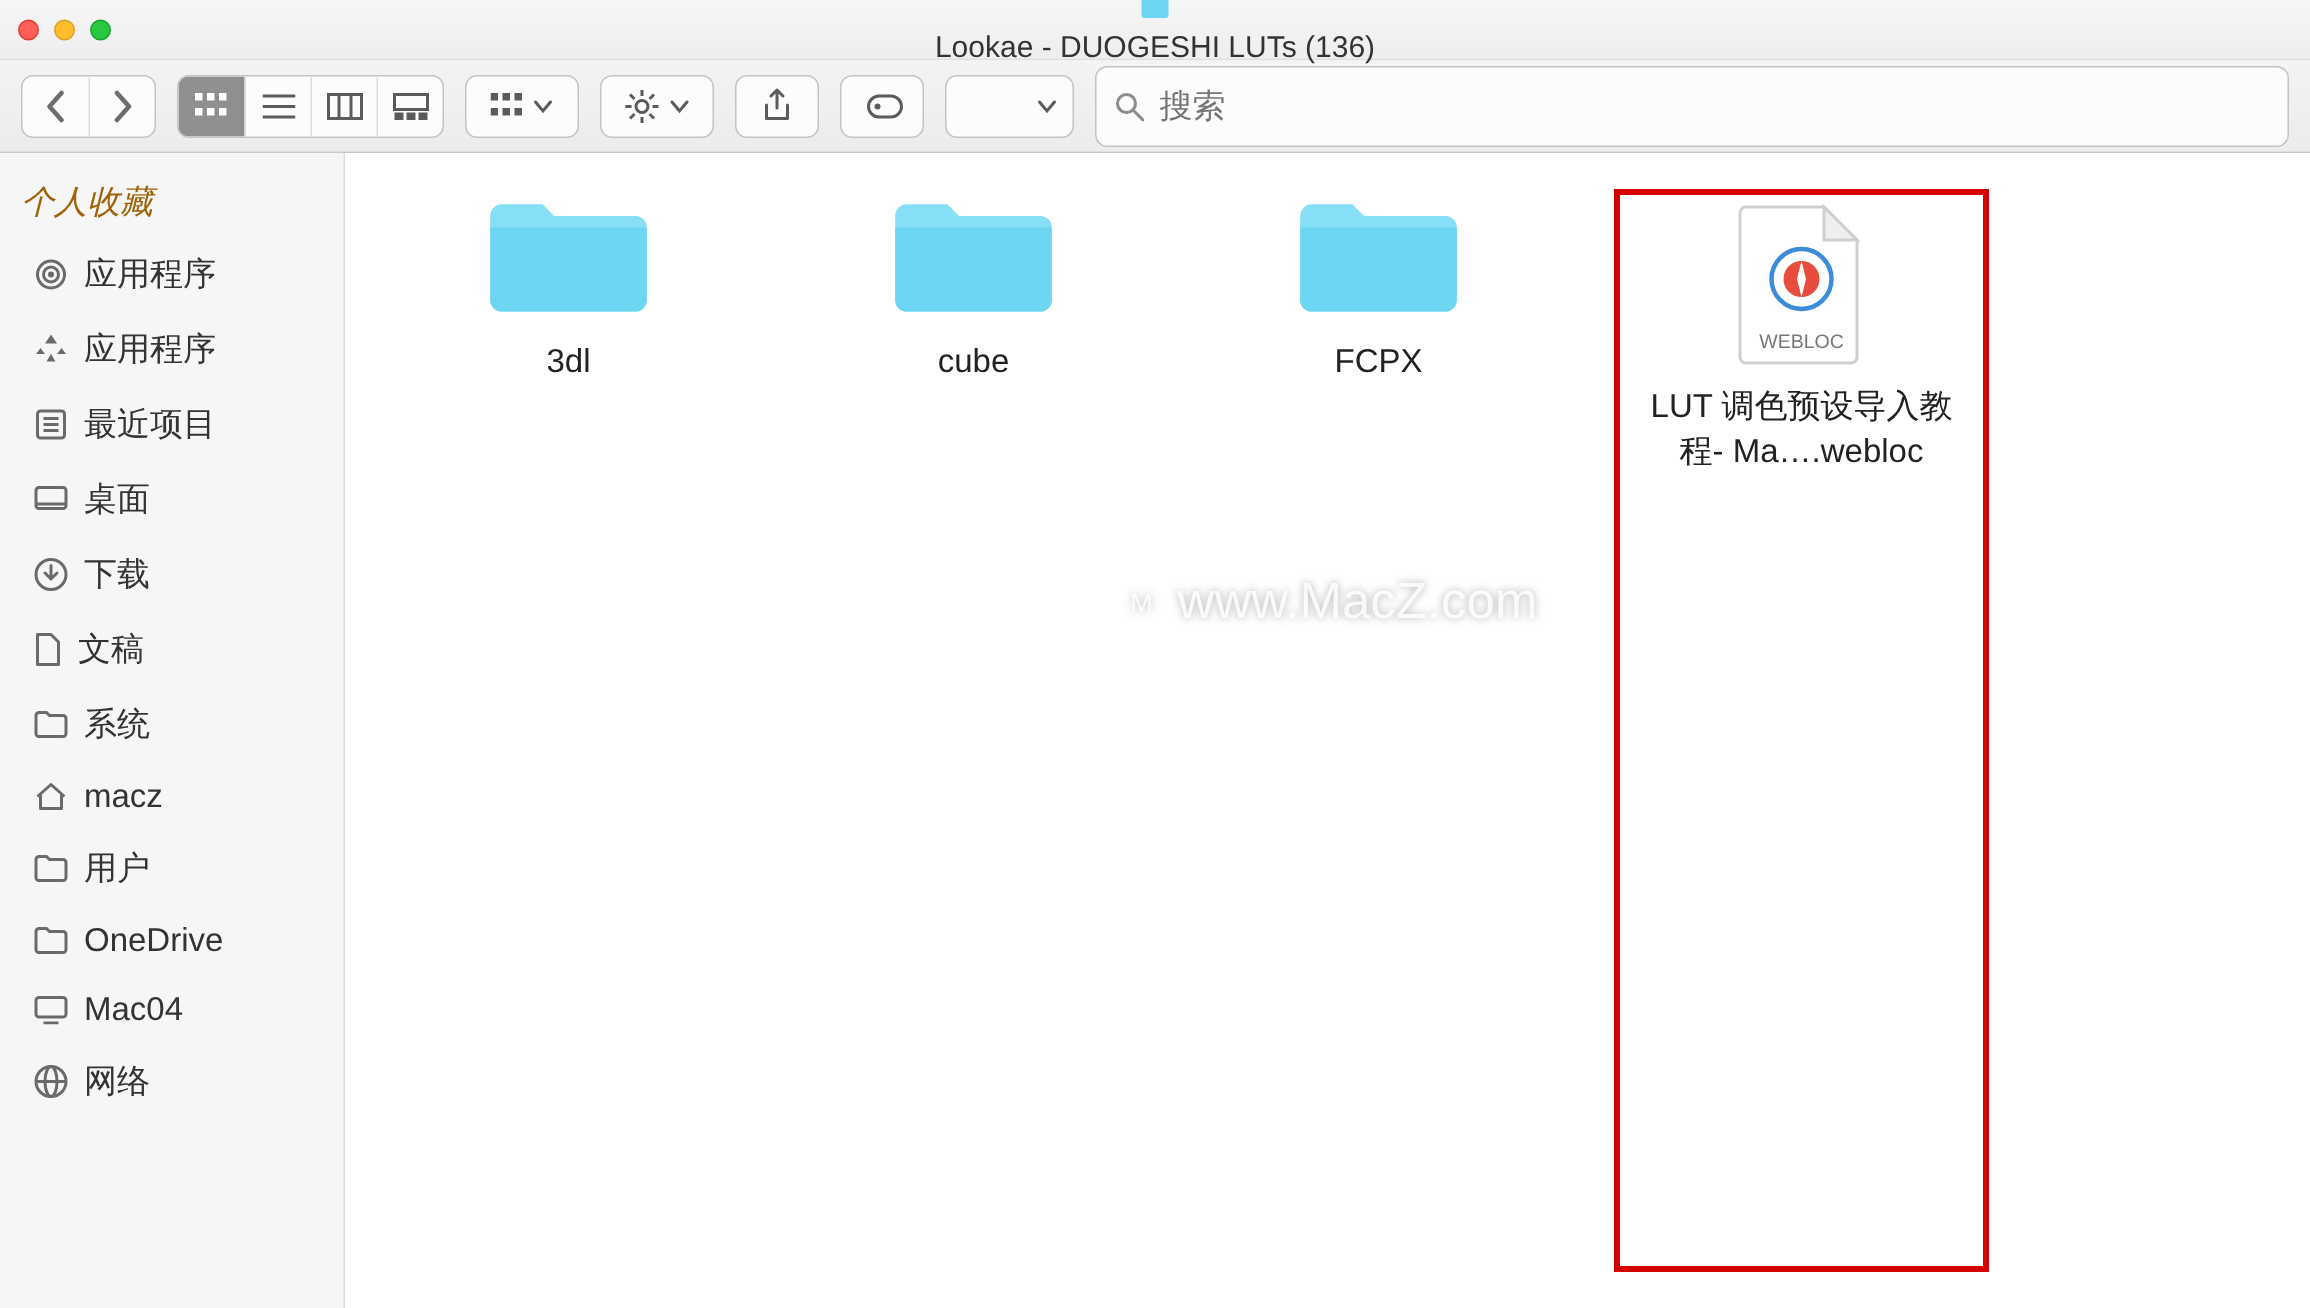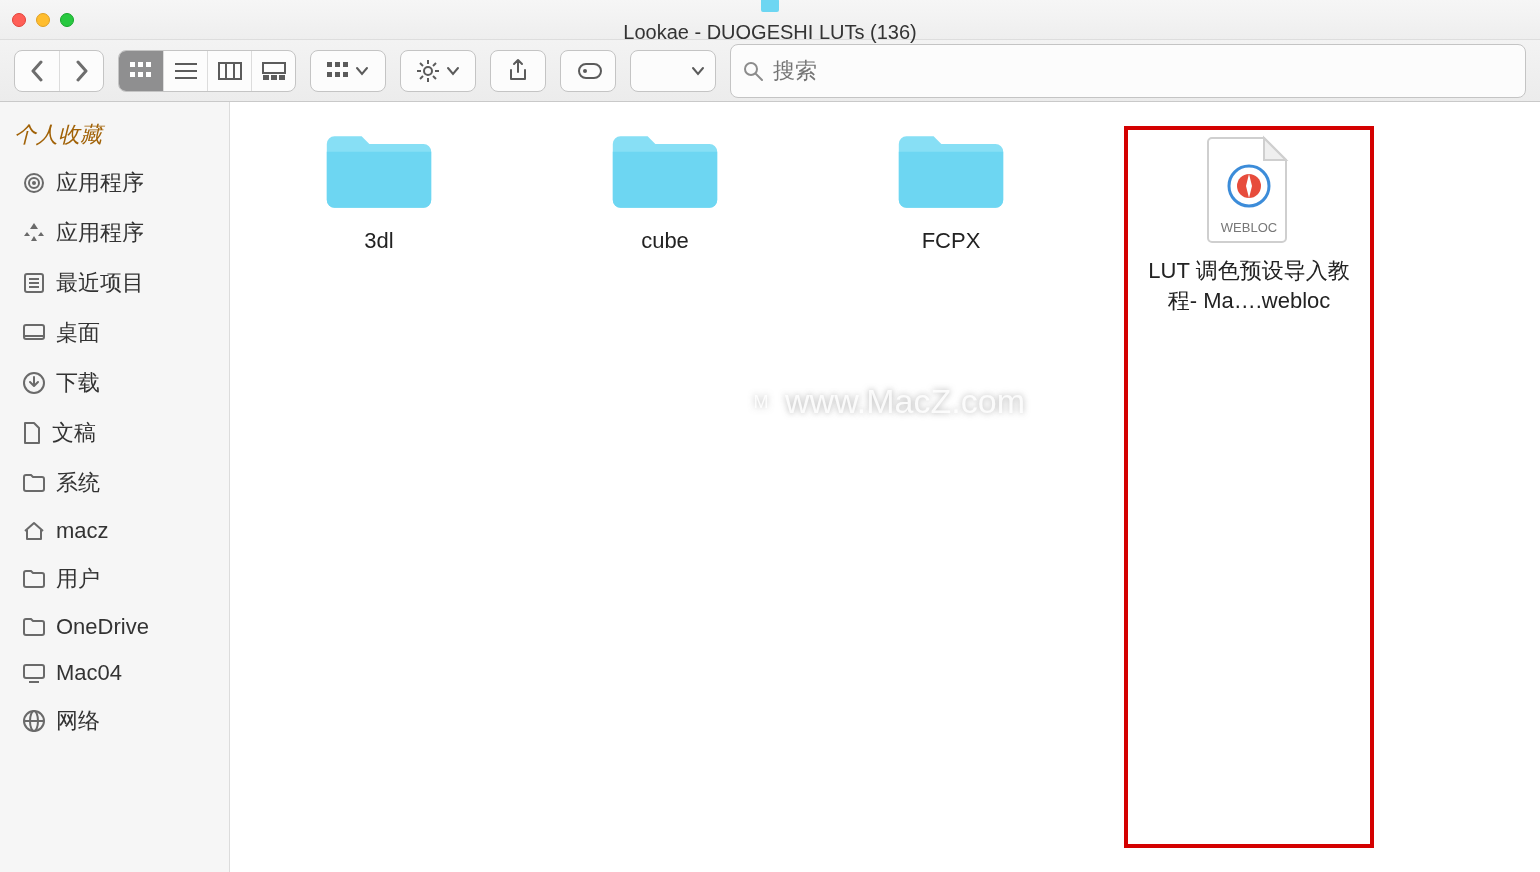--- a/index.html
+++ b/index.html
@@ -25,21 +25,21 @@
   .search-wrap { flex:1; display:flex; align-items:center; border:1px solid #c4c4c4; border-radius:8px; height:54px; padding:0 12px; background:#fcfcfc; gap:10px; min-width: 300px; }
   .search-wrap input { border:none; outline:none; font-size:22px; color:#999; flex:1; background:transparent; }
   .selector { border:1px solid #c4c4c4; border-radius:8px; height:42px; width:86px; background:#fcfcfc; display:flex; align-items:center; justify-content:flex-end; padding-right:10px;}
 
   
   .content { display:flex; height: calc(872px - 40px - 62px); }
   .sidebar { width:230px; background:#f6f6f6; border-right:1px solid #dcdcdc; padding-top:10px; overflow:hidden;}
   .sb-header { font-size:22px; color:#a16207; padding:8px 14px;font-style:italic; }
   .sb-item { display:flex; align-items:center; gap:10px; padding:10px 22px; font-size:22px; color:#333; }
 
-  .main { flex:1; padding:24px; display:flex; gap:36px; position:relative; }
+  .main { flex:1; padding:24px; display:flex; gap:20px; position:relative; }
   .file-item { width:250px; display:flex; flex-direction:column; align-items:center; gap:10px;}
   .file-label { font-size:22px; color:#222; text-align:center; max-width:240px; line-height:1.35; }
   .highlight { border:4px solid #d40000; padding:4px 6px;margin-left:12px; }
 
   .watermark { position:absolute; left:50%; top:280px; transform:translateX(-50%); font-size:34px; color:rgba(255,255,255,0.85); text-shadow:0 0 6px rgba(120,120,120,0.6); display:flex; align-items:center; gap:8px; pointer-events:none;}
 
   
   svg { display:block; }
   .folder-ico { width:116px; height:90px; }
   .doc-ico { width:90px; height:112px; }

